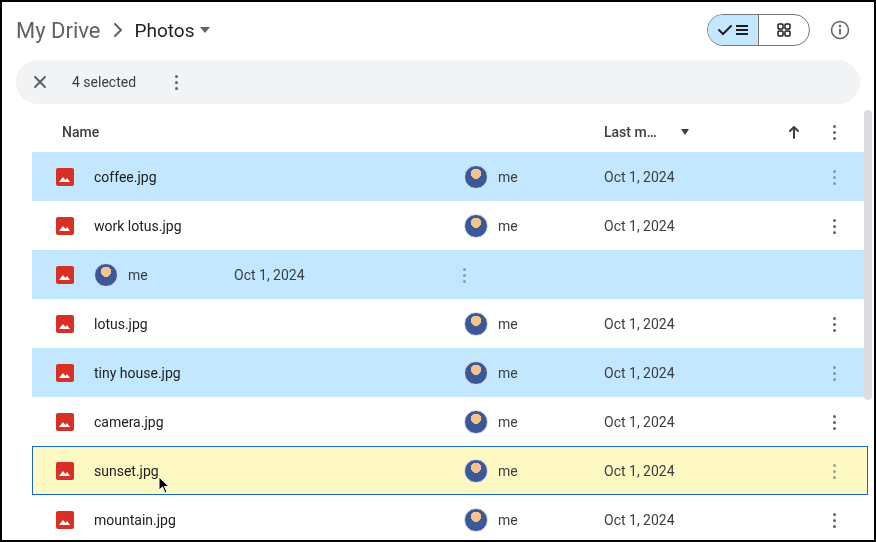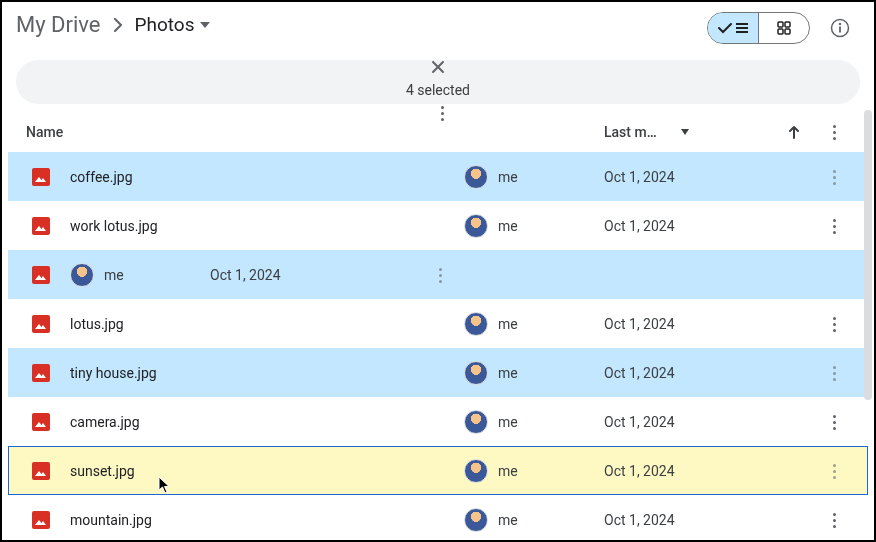--- a/index.html
+++ b/index.html
@@ -8,21 +8,21 @@
     font-family: Roboto, Arial, sans-serif;
     background: #fff;
     width: 876px;
     height: 542px;
     overflow: hidden;
     border: 2px solid #000;
     position: relative;
   }
   .topbar {
     display: flex;
-    align-items: flex-start;
+    align-items: center;
     justify-content: space-between;
     padding: 10px 18px 10px 14px;
     height: 56px;
   }
   .breadcrumb {
     display: flex;
     align-items: center;
     gap: 10px;
     color: #202124;
   }
@@ -82,23 +82,22 @@
     color: #5f6368;
   }
   .selection-bar {
     margin: 2px 14px 10px 14px;
     background: #f1f3f4;
     border-radius: 22px;
     height: 44px;
     display: flex;
     align-items: center;
     padding: 0 8px;
-    gap: 8px;
+    gap: 16px;
     color: #3c4043;
-    flex-direction: column;
   }
   .sel-close {
     width: 32px; height: 32px;
     display: flex; align-items: center; justify-content: center;
     cursor: pointer;
     color: #5f6368;
     font-size: 18px;
   }
   .sel-text { font-size: 14px; color: #3c4043; }
   .sel-more { margin-left: 8px; width:32px; height:32px; display:flex; align-items:center; justify-content:center; cursor:pointer; color:#5f6368;}
@@ -109,35 +108,36 @@
   }
   .thead {
     display: flex;
     align-items: center;
     height: 40px;
     font-size: 14px;
     color: #3c4043;
     font-weight: 500;
     padding: 0 14px 0 14px;
   }
-  .col-name { flex: 1 1 auto; padding-left: 4px;}
+  .col-name { flex: 1 1 auto; padding-left: 4px; margin-left: 36px;}
   .col-owner { width: 140px; }
   .col-mod { width: 170px; display:flex; align-items:center; gap:24px;}
   .col-sort { width: 40px; display:flex; justify-content:center; color:#3c4043;}
   .col-menu { width: 40px; display:flex; justify-content:center;}
   .rows { }
   .row {
     display: flex;
     align-items: center;
     height: 49px;
     padding: 0 14px;
     font-size: 14px;
     color: #3c4043;
     border-top: 1px solid transparent;
     cursor: pointer;
+    margin-left: 24px;
   }
   .row.selected {
     background: #c2e7ff;
   }
   .row.focused {
     background: #fef9c3;
     outline: 1px solid #1967d2;
     outline-offset: -1px;
   }
   .file-icon {

